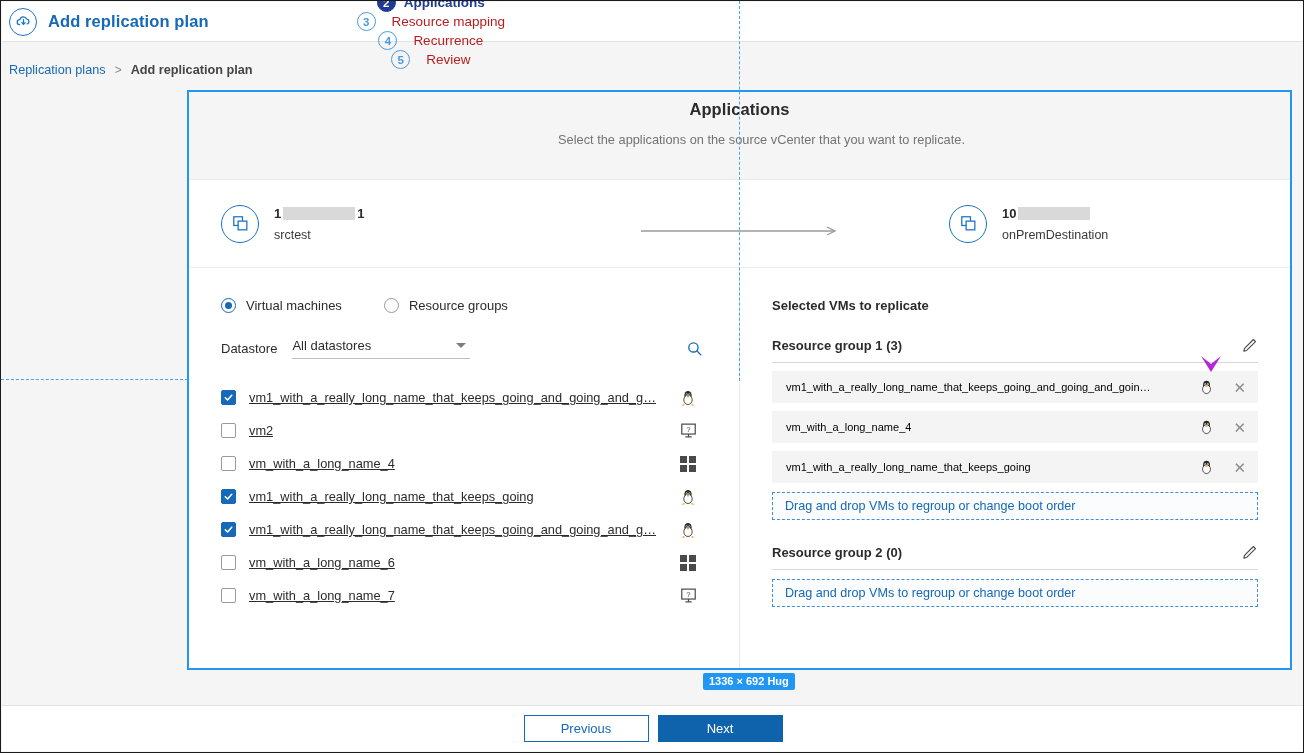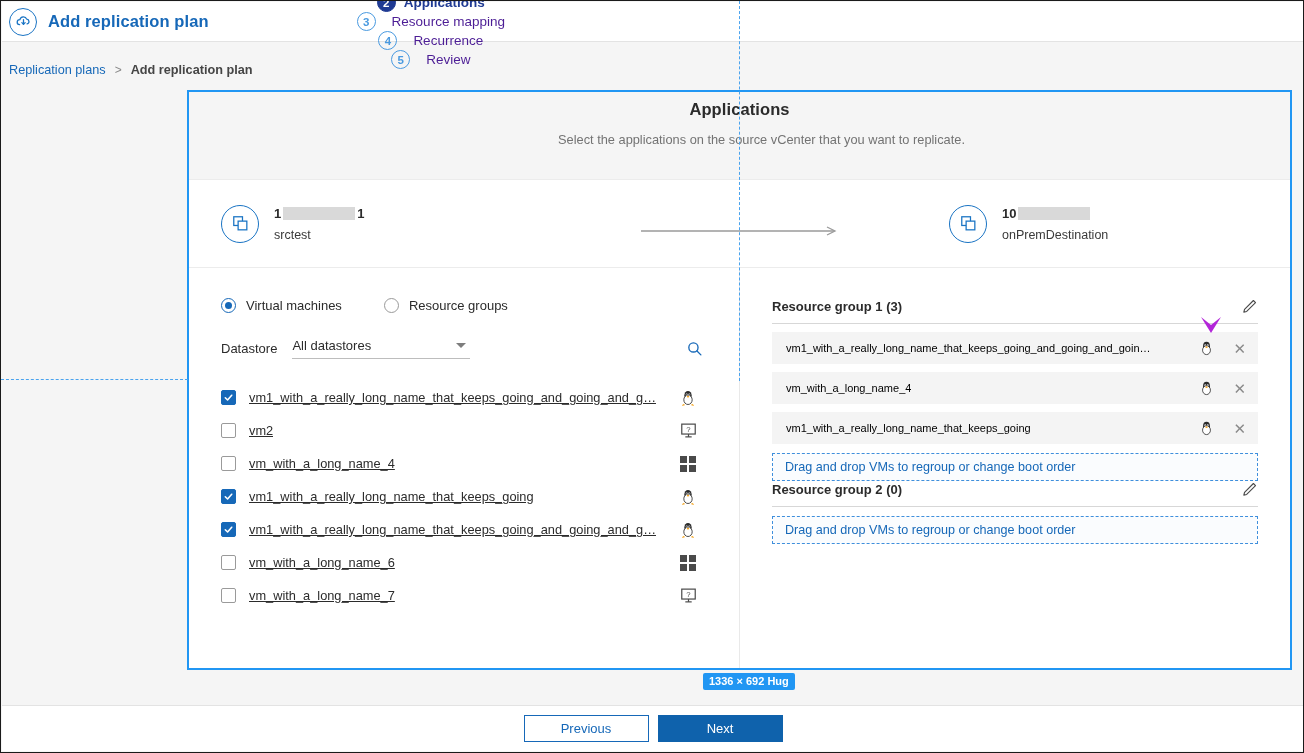--- a/index.html
+++ b/index.html
@@ -43,21 +43,21 @@
     width: 19px; height: 19px; border-radius: 50%;
     display: flex; align-items: center; justify-content: center;
     font-size: 11.5px; font-weight: 700; flex: 0 0 auto;
   }
   .step-badge.done  { border: 1.4px solid #4a9ae0; color: #4a9ae0; }
   .step-badge.active{ background: #1f3a93; color: #fff; border: 1.4px solid #1f3a93; }
   .step-badge.todo  { border: 1.4px solid #4a9ae0; color: #4a9ae0; }
   .step-label { margin-left: 8px; font-size: 13.5px; }
   .step.done  .step-label { color: #4a9ae0; }
   .step.active .step-label { color: #1f3a93; font-weight: 600; }
-  .step.todo  .step-label { color: #4c1d95; margin-left: 16px; }
+  .step.todo  .step-label { color: #b91c1c; margin-left: 16px; }
 
   
   .breadcrumb {
     position: absolute; left: 8px; top: 62px;
     display: flex; align-items: center; gap: 9px;
     font-size: 12.7px; z-index: 6;
   }
   .crumb-link { color: #1668b8; font-weight: 400; cursor: pointer; }
   .crumb-sep { color: #8a8a8a; font-size: 12px; }
   .crumb-cur { color: #454545; font-weight: 700; }
@@ -156,21 +156,21 @@
   }
   .cb.on { background: #1668b8; border-color: #1668b8; }
   .vmname {
     margin-left: 13px; font-size: 12.8px; color: #2b2b2b;
     white-space: nowrap; overflow: hidden;
   }
   .osicon { margin-left: auto; margin-right: 18px; width: 18px; height: 18px; display: flex; align-items: center; justify-content: center; flex: 0 0 auto; }
 
   
   .sel-title { font-size: 13px; font-weight: 700; color: #2b2b2b; }
-  .group { }
+  .group { margin-top: 24px; }
   .group-head { display: flex; align-items: center; justify-content: space-between; }
   .group-name { font-size: 13px; font-weight: 700; color: #2b2b2b; }
   .pencil { cursor: pointer; display: flex; }
   .group-rule { margin-top: 8px; border-top: 1px solid #d7d7d7; position: relative; }
   .gitem {
     margin-top: 8px; height: 32px; background: #f4f4f4;
     display: flex; align-items: center; padding: 0 12px 0 14px;
   }
   .gitem-name { font-size: 11px; color: #000000; white-space: nowrap; overflow: hidden; }
   .gitem-os { margin-left: auto; width: 18px; display: flex; justify-content: center; flex: 0 0 auto; }
@@ -449,20 +449,21 @@
                   <line x1="12" y1="17" x2="12" y2="21"></line>
                   <line x1="7.5" y1="21" x2="16.5" y2="21"></line>
                 <text x="12" y="14" font-size="11" font-family="Liberation Sans, sans-serif" fill="#4a4a4a" stroke="none" text-anchor="middle">?</text>
               </svg>
             </span>
           </div>
         </div>
       </div>
 
       <div class="pane-right">
+        <div class="sel-title">Selected VMs to replicate</div>
 
         <div class="group">
           <div class="group-head">
             <span class="group-name">Resource group 1 (3)</span>
             <span class="pencil">
               <svg width="17" height="17" viewBox="0 0 24 24" fill="none" stroke="#4a4a4a" stroke-width="1.6" stroke-linecap="round" stroke-linejoin="round">
                 <path d="M17.5 3.5 20.5 6.5 8 19 4 20 5 16z"></path>
               </svg>
             </span>
           </div>

